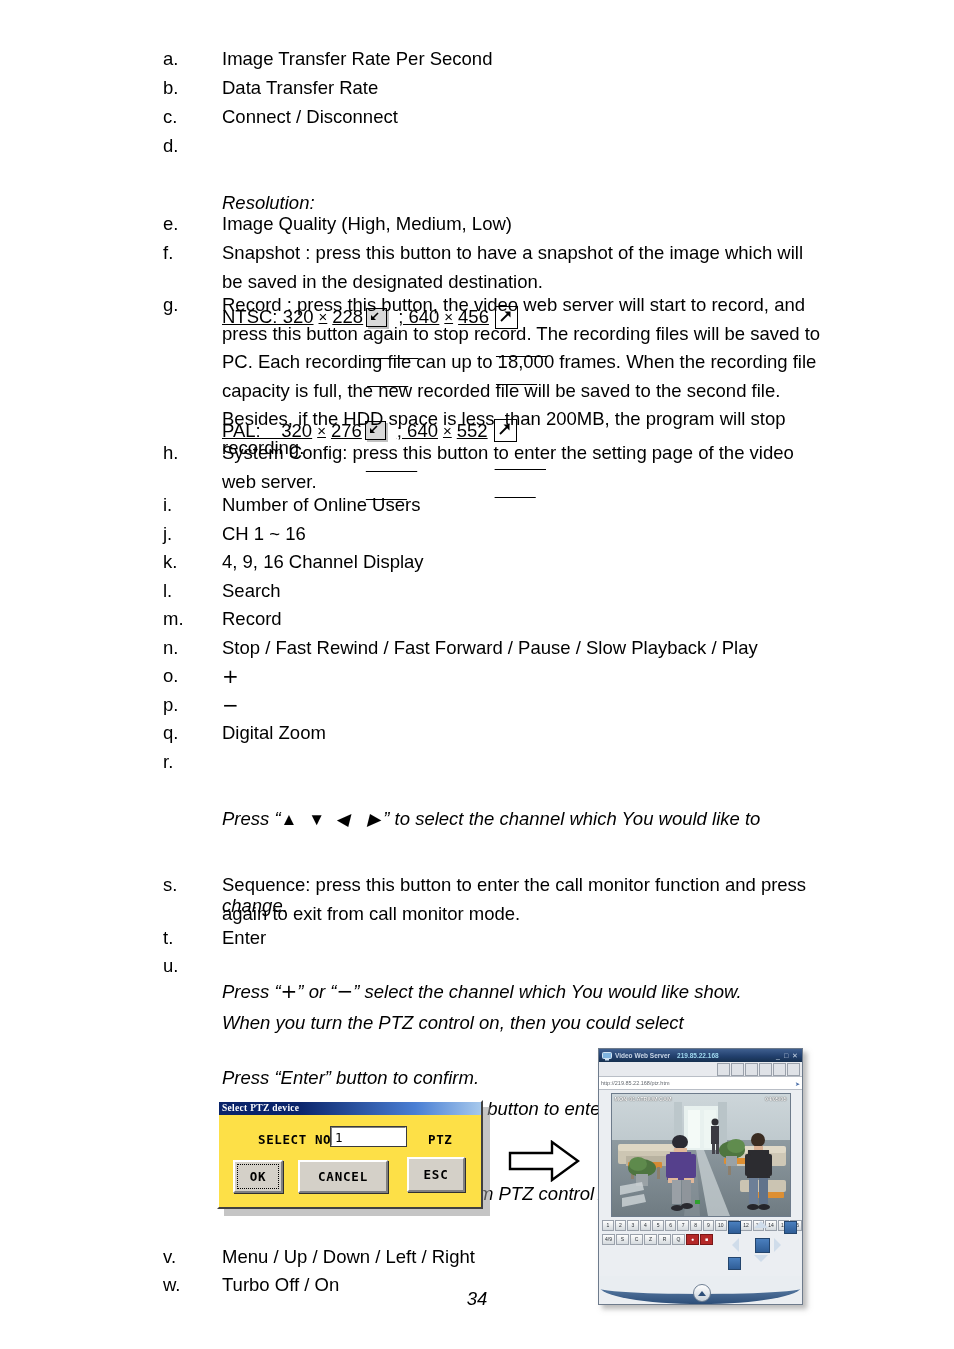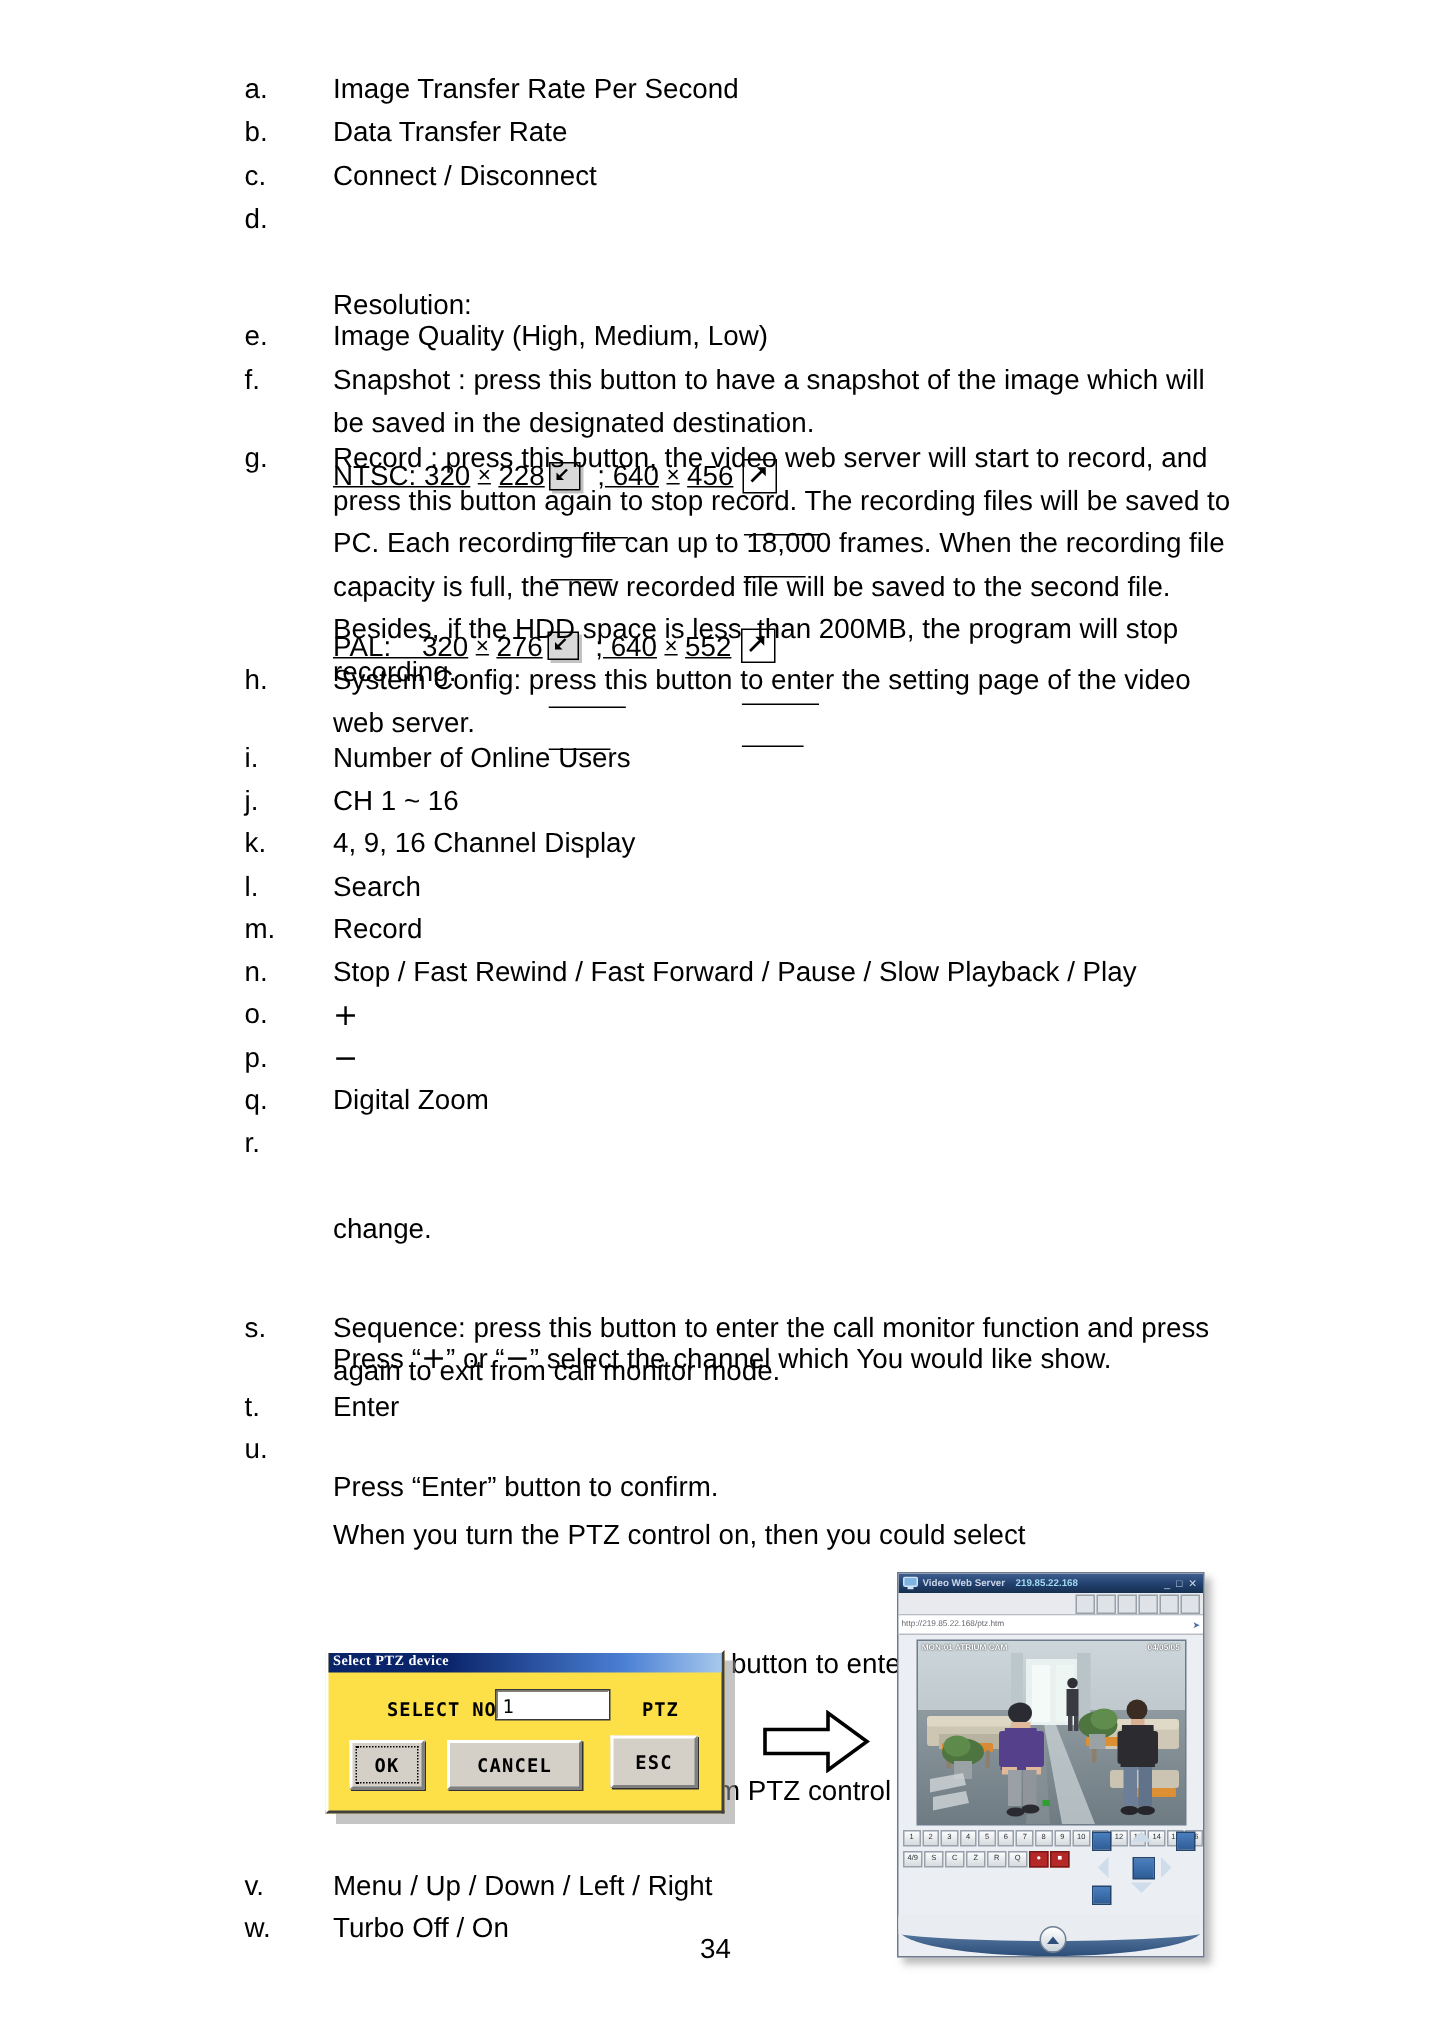--- a/index.html
+++ b/index.html
@@ -35,21 +35,21 @@
     flex: 0 0 59px;
     font-size: 18.5px;
     line-height: 28.5px;
   }
   .body-text {
     flex: 1 1 auto;
     font-size: 18.5px;
     line-height: 28.5px;
     white-space: pre-wrap;
   }
-  .body-text .ln { display: block; }
+  .body-text .ln { display: block; font-style: italic; }
 
   
   .res-line {
     display: flex;
     align-items: center;
     line-height: 28px;
     font-size: 18.5px;
     white-space: pre;
     text-decoration: underline;
   }
@@ -350,20 +350,21 @@
     border-bottom:5px solid #2d4e78;
   }
 
   
   #page-number {
     position: absolute;
     left: 0; right: 0;
     top: 1288px;
     text-align: center;
     font-size: 18.5px;
+    font-style: italic;
   }
 </style>
 </head>
 <body>
 
 <div class="doc">
 
   <div class="item" style="top:45px;">
     <div class="marker">a.</div>
     <div class="body-text">Image Transfer Rate Per Second</div>
@@ -496,20 +497,21 @@
   </div>
 
   <div class="item" style="top:719px;">
     <div class="marker">q.</div>
     <div class="body-text">Digital Zoom</div>
   </div>
 
   <div class="item" style="top:748px;">
     <div class="marker">r.</div>
     <div class="body-text">
+      <span class="ln"><span>Press “</span><span class="navglyphs">▲ ▼ ◀  ▶</span><span>” to select the channel which You would like to</span></span>
       <span class="ln">change.</span>
       <span class="ln"><span>Press “</span><span class="plusminus">+</span><span>” or “</span><span class="plusminus">−</span><span>” select the channel which You would like show.</span></span>
       <span class="ln">Press “Enter” button to confirm.</span>
     </div>
   </div>
 
   <div class="item" style="top:871px;">
     <div class="marker">s.</div>
     <div class="body-text">Sequence: press this button to enter the call monitor function and press
 again to exit from call monitor mode.</div>

